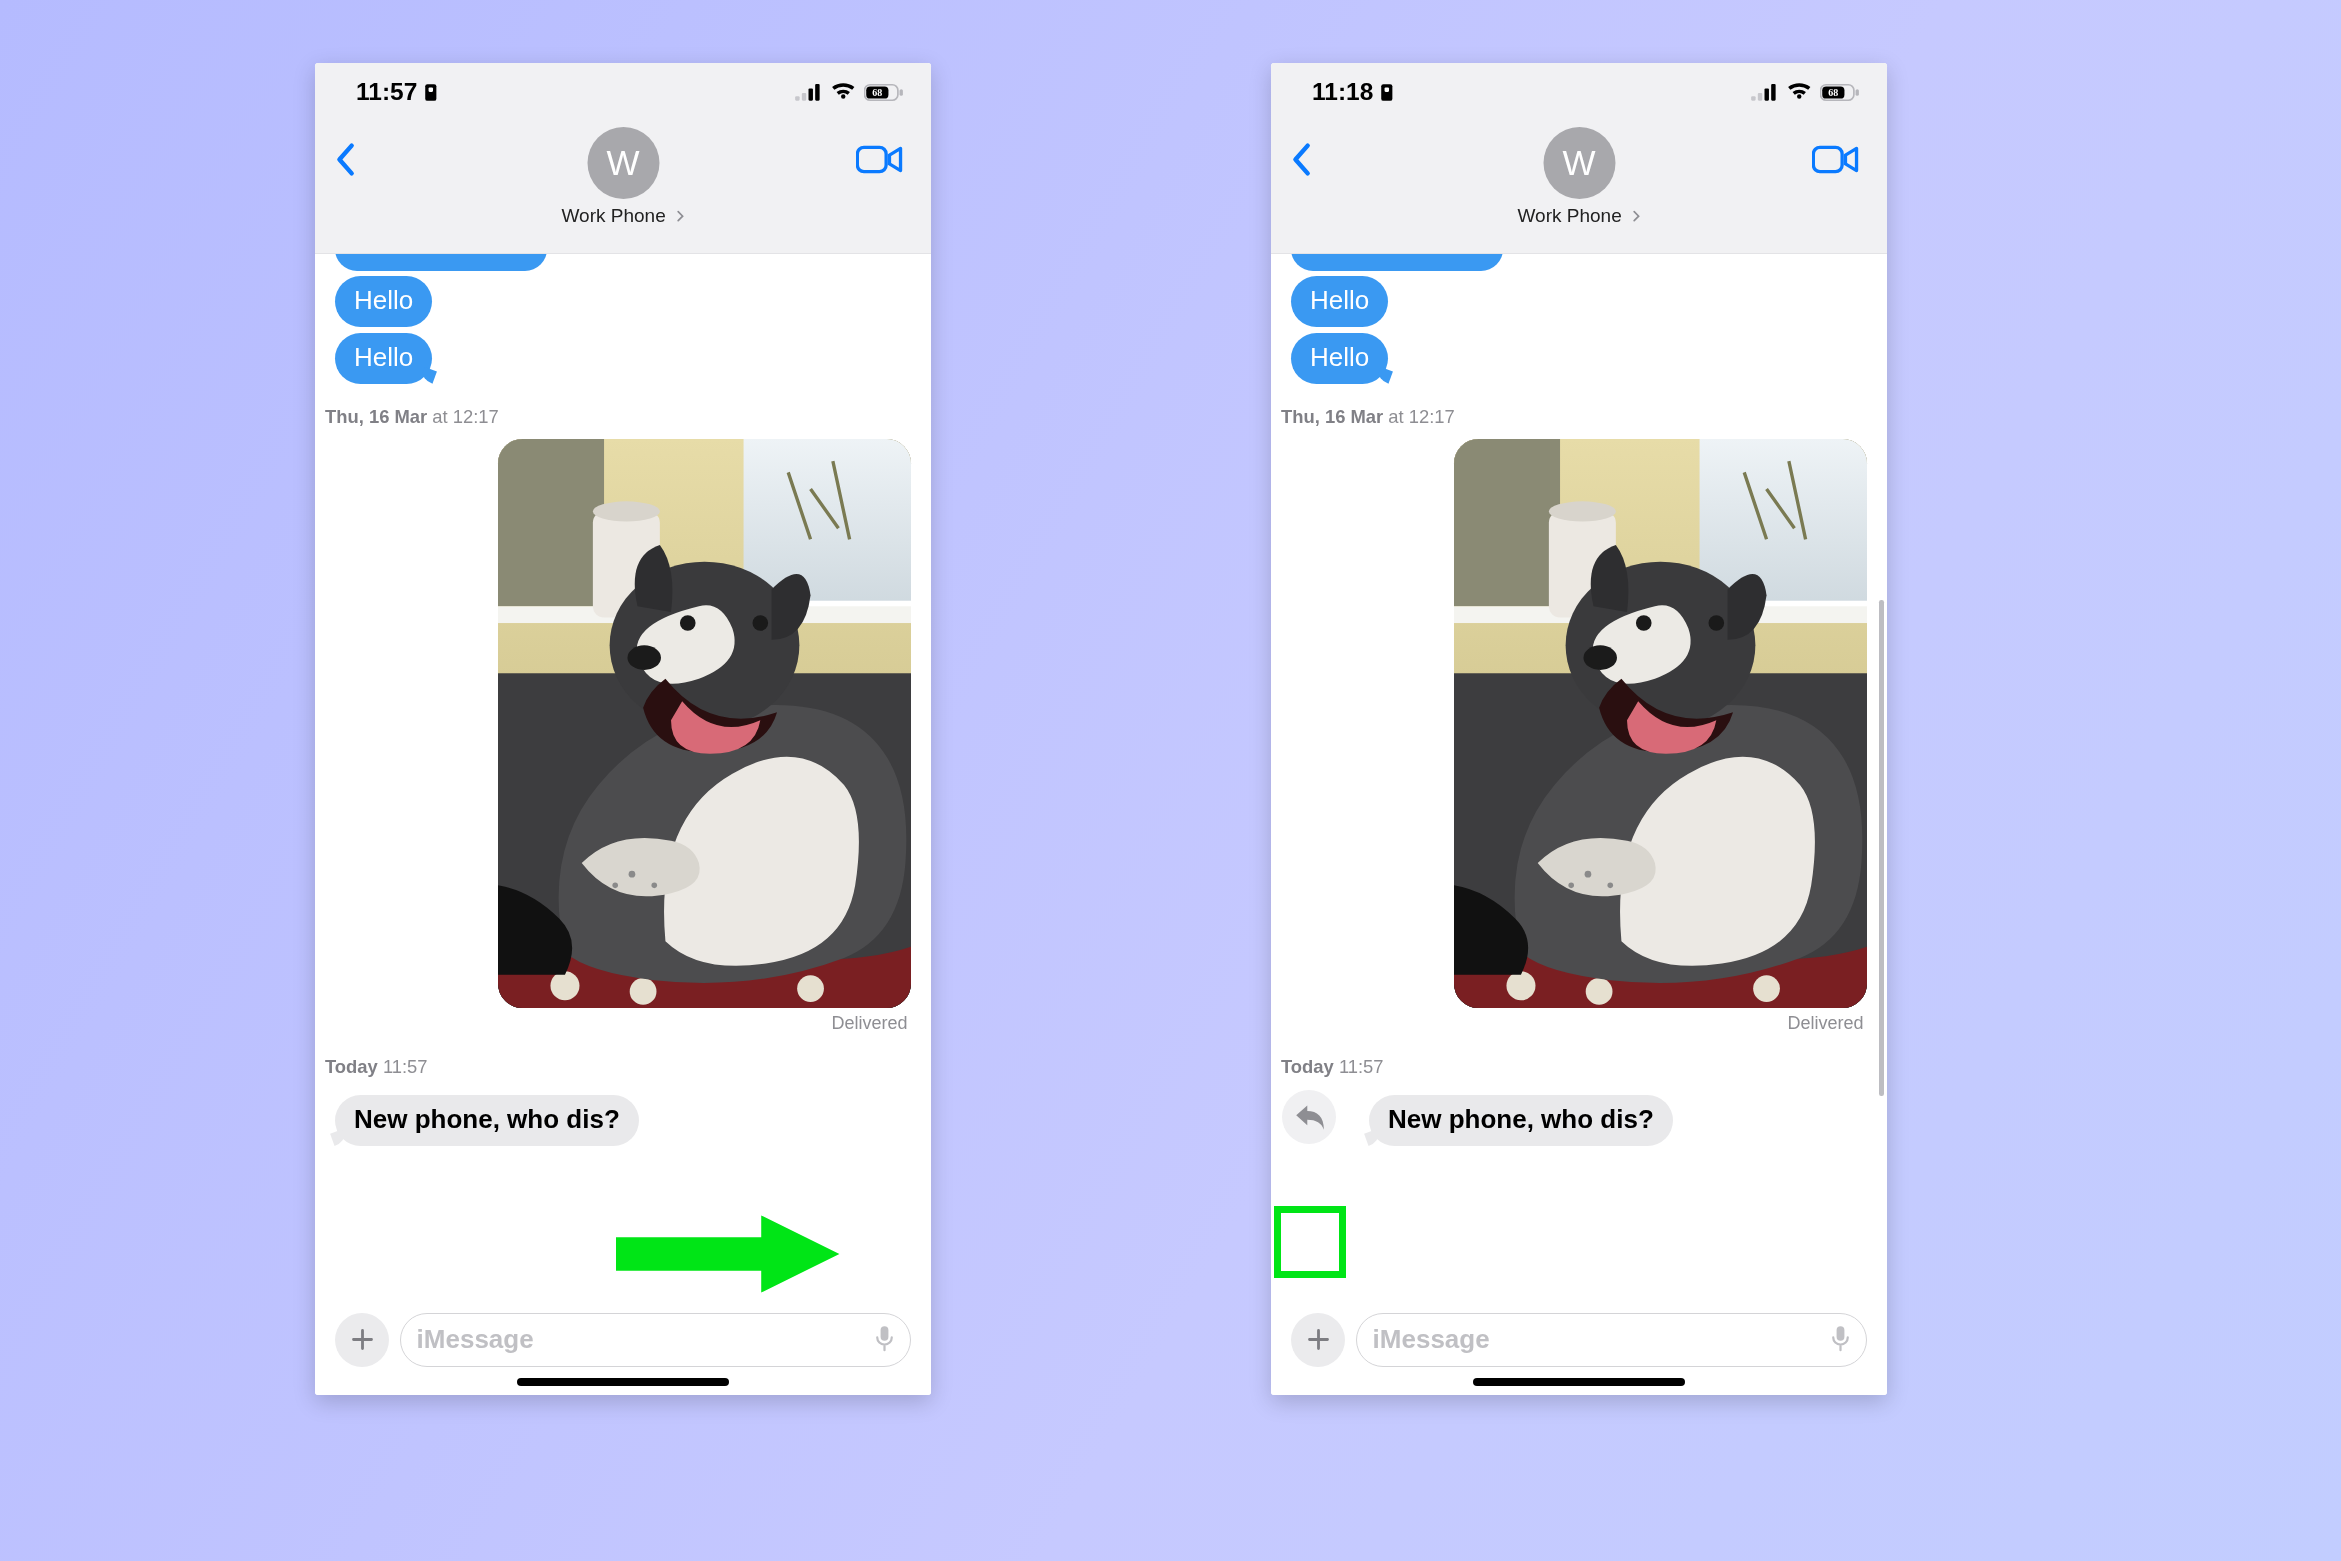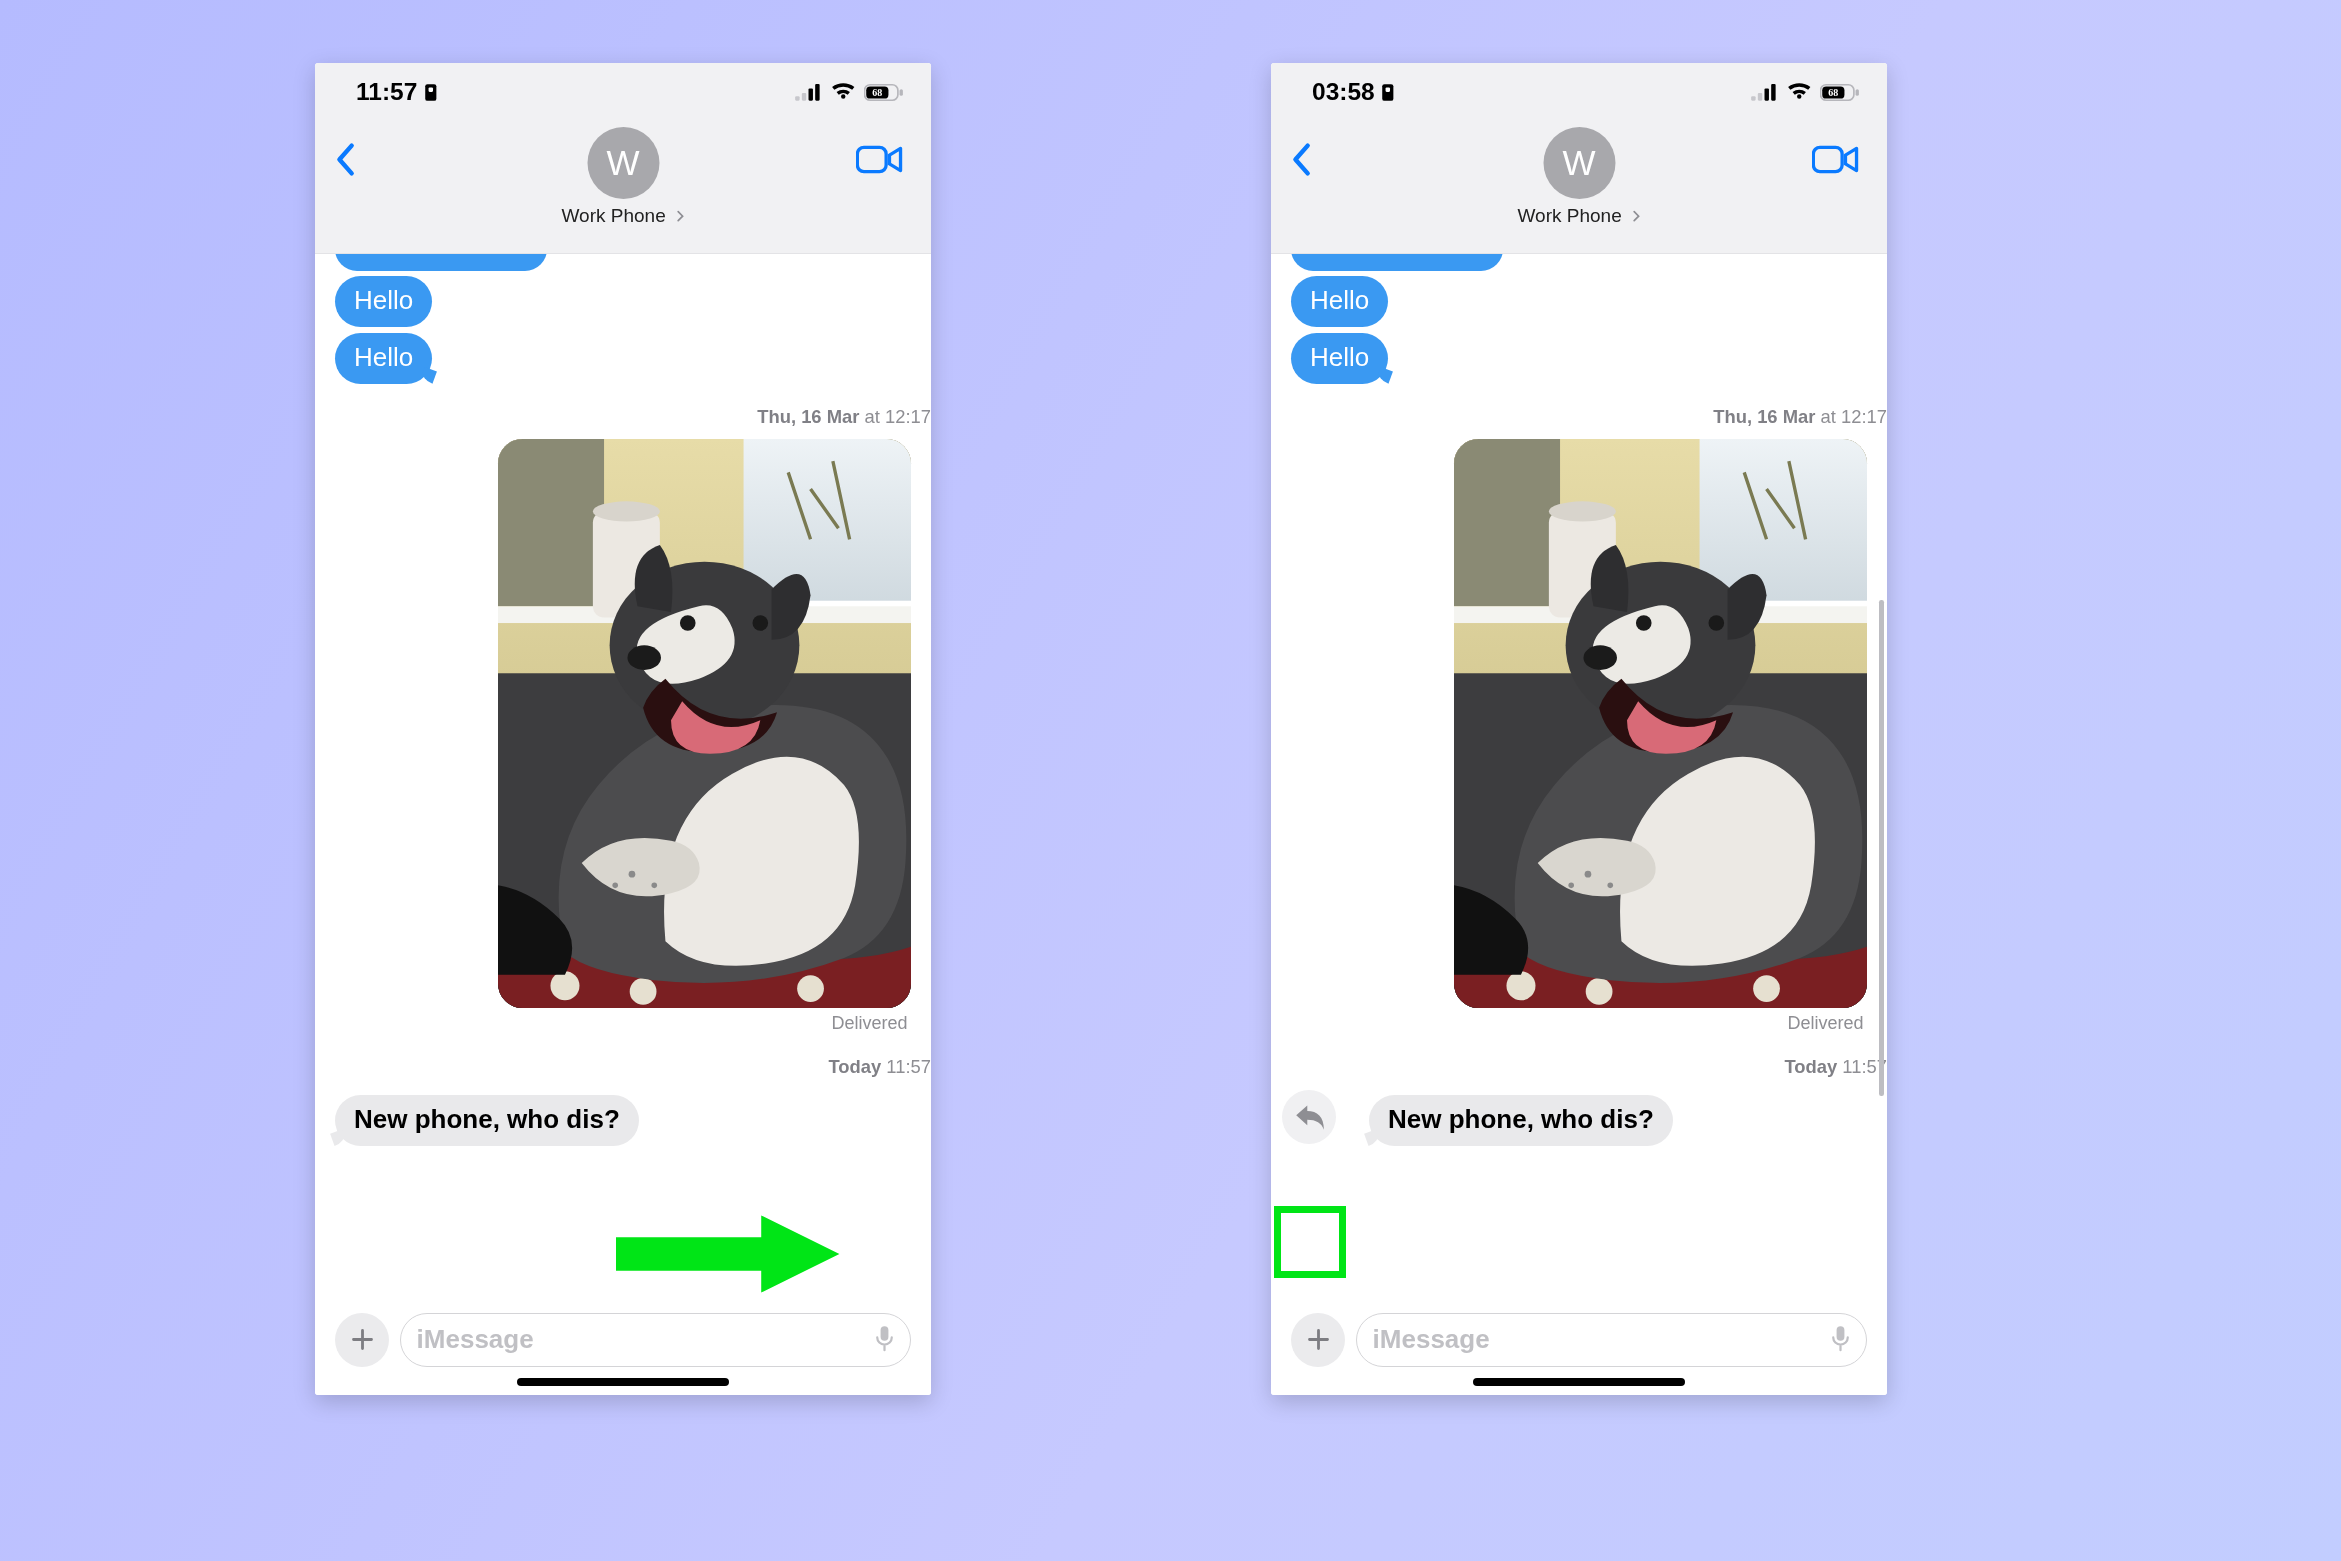--- a/index.html
+++ b/index.html
@@ -157,21 +157,21 @@
 
   .bubble.out.partial-top { 
     border-top-left-radius: 0;
     border-top-right-radius: 0;
     padding-top: 2.2px;
     height: 22px;
     width: 212px;
   }
 
   .timestamp {
-    text-align:right;
+    text-align:left;
     color: var(--timestamp-grey);
     font-size: 18.4px;
     margin: 22px 0 11px 10px;
     font-weight: 500;
   }
   .timestamp .bold { font-weight:600; color:#808086; }
 
   .photo-msg {
     width: 413px;
     height: 569px;
@@ -455,21 +455,21 @@
 
     <svg class="annot-arrow" style="left:301px; top:1149px;" width="229" height="84" viewBox="0 0 410 150">
       <path d="M0 45 H260 V6 L400 75 L260 144 V105 H0 Z" fill="#00e516"></path>
     </svg>
   </div>
 
   <div class="phone right">
 
     <div class="statusbar">
       <div class="status-left">
-        <span>03:58</span>
+        <span>11:18</span>
         <span class="status-icon">
           <svg width="15.6" height="19" viewBox="0 0 28 34">
               <rect x="4" y="2" width="20" height="30" rx="4" fill="#000"></rect>
               <rect x="10" y="8" width="8" height="8" rx="2" fill="#fff"></rect>
             </svg>
         </span>
       </div>
       <div class="status-right">
         <span class="status-icon">
           <svg width="27" height="16.7" viewBox="0 0 48 30">

